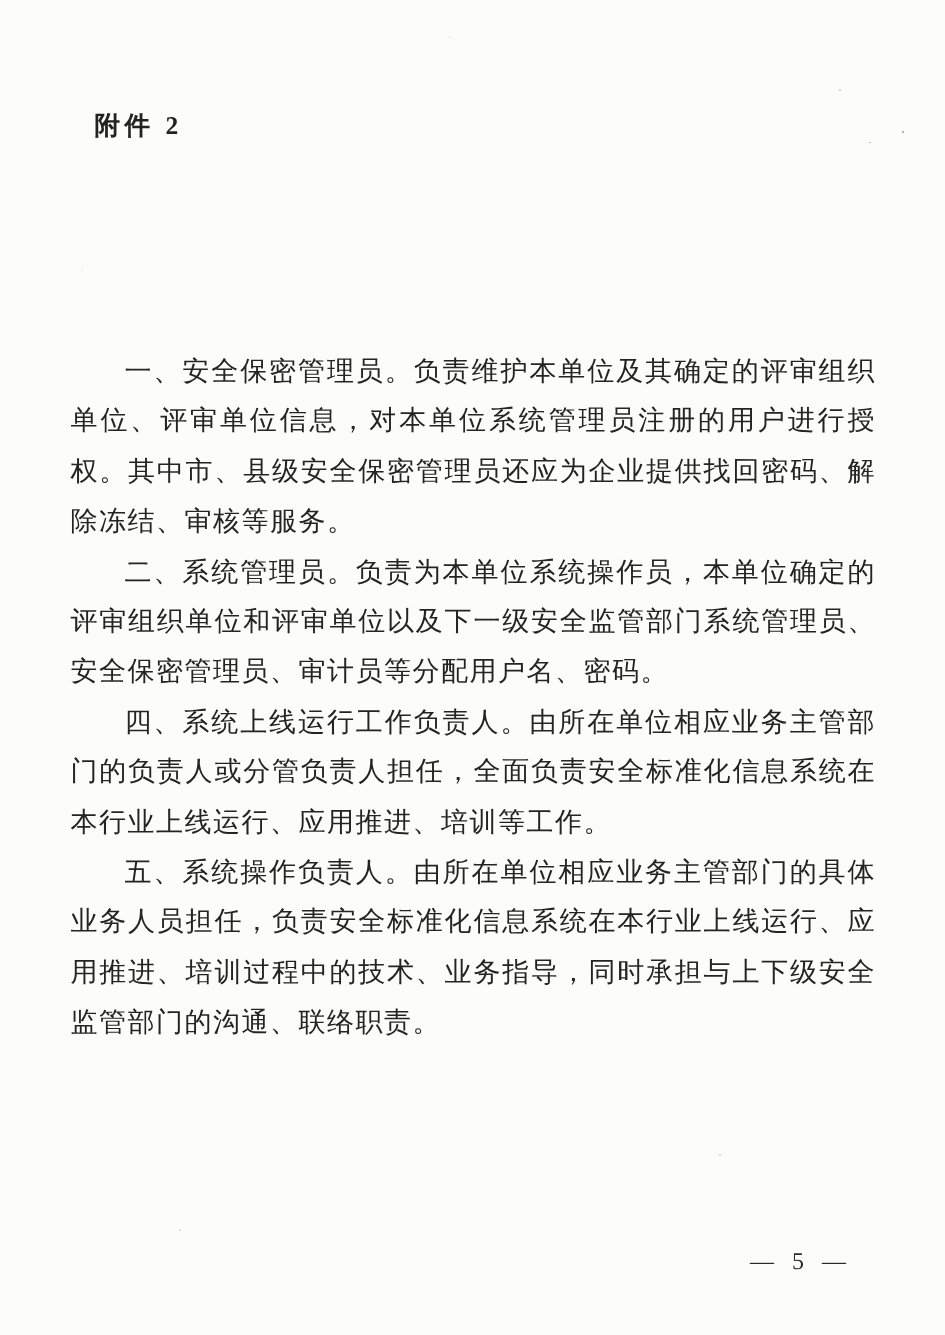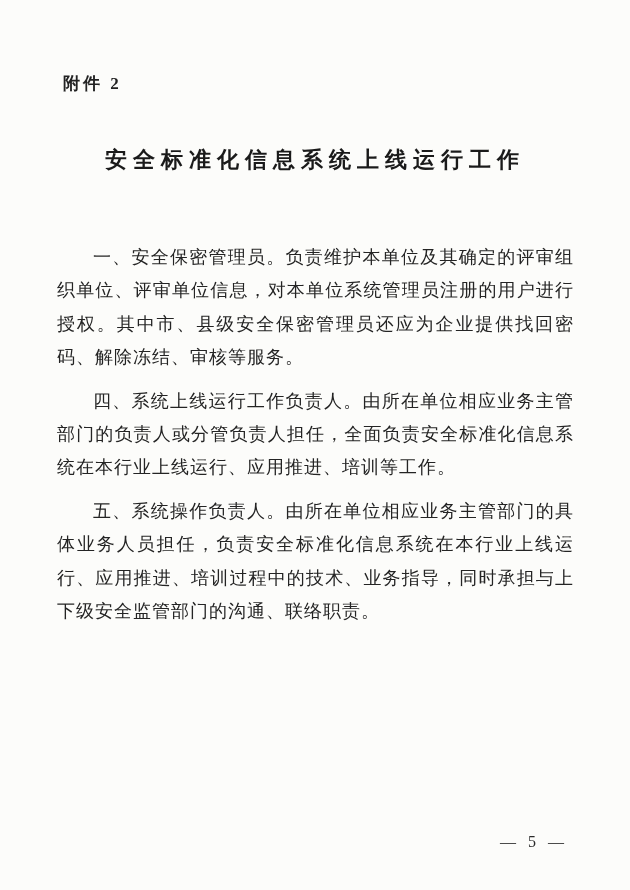--- a/index.html
+++ b/index.html
@@ -52,45 +52,45 @@
     top: 231px;
     left: 47px;
     width: 537px;
     font-size: 18px;
     line-height: 33.4px;
     letter-spacing: 1px;
     text-align: justify;
     color: #242424;
   }
   .doc-body p {
-    margin: 10px;
+    margin: 0;
     padding: 0;
     text-indent: 2em;
   }
   .page-number {
     position: absolute;
     top: 833px;
     right: 62px;
     font-size: 16px;
     letter-spacing: 4px;
     color: #2a2a2a;
   }
 </style>
 </head>
 <body>
 
 <div class="page">
 
   <div class="attachment-label">附件 2</div>
 
   <div class="doc-title">
-    <div>安全标准化信息系统上线运行工作</div>
   </div>
 
   <div class="doc-body">
     <p>一、安全保密管理员。负责维护本单位及其确定的评审组织单位、评审单位信息，对本单位系统管理员注册的用户进行授权。其中市、县级安全保密管理员还应为企业提供找回密码、解除冻结、审核等服务。</p>
+    <p>二、系统管理员。负责为本单位系统操作员，本单位确定的评审组织单位和评审单位以及下一级安全监管部门系统管理员、安全保密管理员、审计员等分配用户名、密码。</p>
     <p>四、系统上线运行工作负责人。由所在单位相应业务主管部门的负责人或分管负责人担任，全面负责安全标准化信息系统在本行业上线运行、应用推进、培训等工作。</p>
     <p>五、系统操作负责人。由所在单位相应业务主管部门的具体业务人员担任，负责安全标准化信息系统在本行业上线运行、应用推进、培训过程中的技术、业务指导，同时承担与上下级安全监管部门的沟通、联络职责。</p>
   </div>
 
   <div class="page-number">— 5 —</div>
 
 </div>
 
 </body></html>

